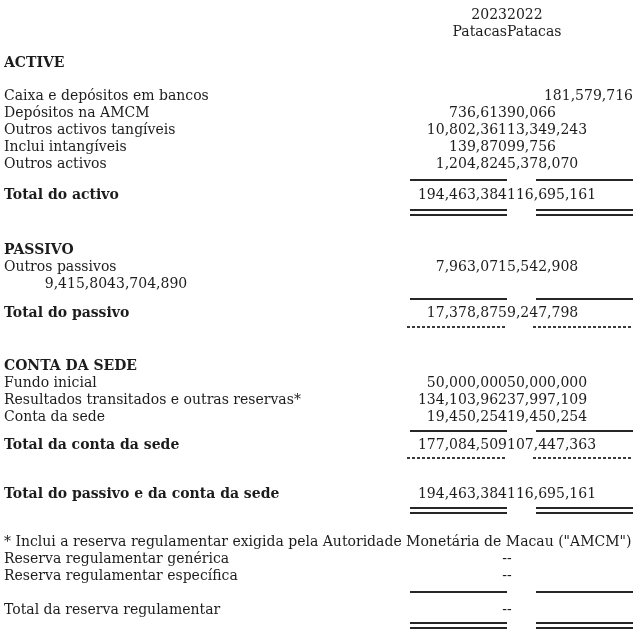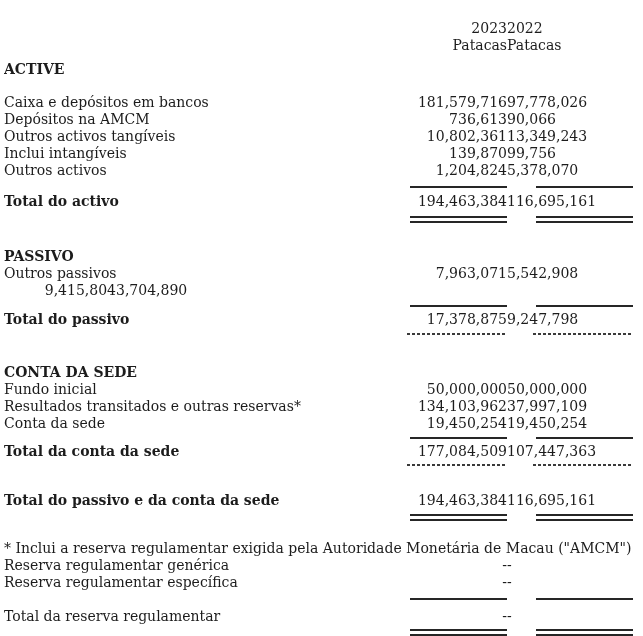--- a/index.html
+++ b/index.html
@@ -13,21 +13,21 @@
     overflow: hidden;
     color: #1c1c1c;
     font-family: "DejaVu Serif", "Liberation Serif", serif;
     font-size: 14px;
     line-height: 17px;
   }
   .page {
     box-sizing: border-box;
     width: 643px;
     height: 636px;
-    padding: 20px 10px 0 4px;
+    padding: 6px 10px 0 4px;
   }
   .row {
     display: flex;
     align-items: baseline;
   }
   .lbl  { flex: 1 1 auto; white-space: nowrap; overflow: hidden; }
   .c1   { flex: 0 0 112px; text-align: right; white-space: nowrap; }
   .c2   { flex: 0 0 126px; text-align: left; white-space: nowrap; }
   .bold { font-weight: bold; }
 
@@ -52,21 +52,21 @@
     height: 2px;
     background: repeating-linear-gradient(90deg, #3a3a3a 0 3px, transparent 3px 5px);
   }
 
   
   .mt4  { margin-top: 4px; }
   .mt5  { margin-top: 5px; }
   .mt6  { margin-top: 6px; }
   .mt7  { margin-top: 7px; }
   .mt8  { margin-top: 8px; }
-  .mt14 { margin-top: 7px; }
+  .mt14 { margin-top: 14px; }
   .mt16 { margin-top: 16px; }
   .mt19 { margin-top: 19px; }
   .mt25 { margin-top: 25px; }
   .mt26 { margin-top: 26px; }
   .mt29 { margin-top: 29px; }
 </style>
 </head>
 <body>
 
 <div class="page">
@@ -82,21 +82,20 @@
     <span class="c2">Patacas</span>
   </div>
 
   <div class="row mt14">
     <span class="lbl bold">ACTIVE</span>
   </div>
 
   <div class="row mt16">
     <span class="lbl">Caixa e depósitos em bancos</span>
     <span class="c1">181,579,716</span>
-    <span class="c2">97,778,026</span>
   </div>
   <div class="row">
     <span class="lbl">Depósitos na AMCM</span>
     <span class="c1">736,613</span>
     <span class="c2">90,066</span>
   </div>
   <div class="row">
     <span class="lbl">Outros activos tangíveis</span>
     <span class="c1">10,802,361</span>
     <span class="c2">13,349,243</span>

